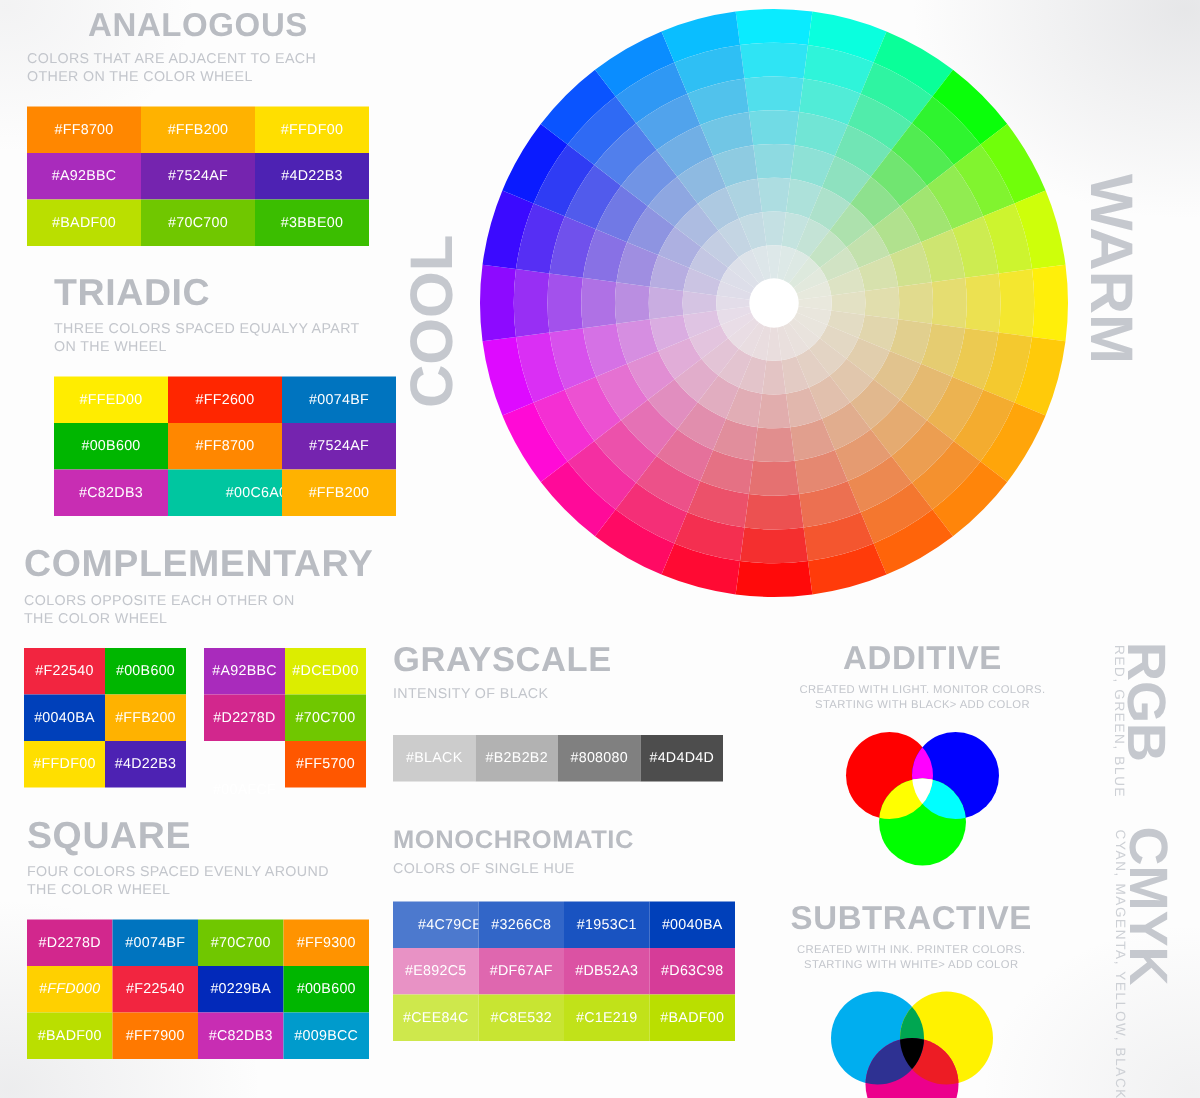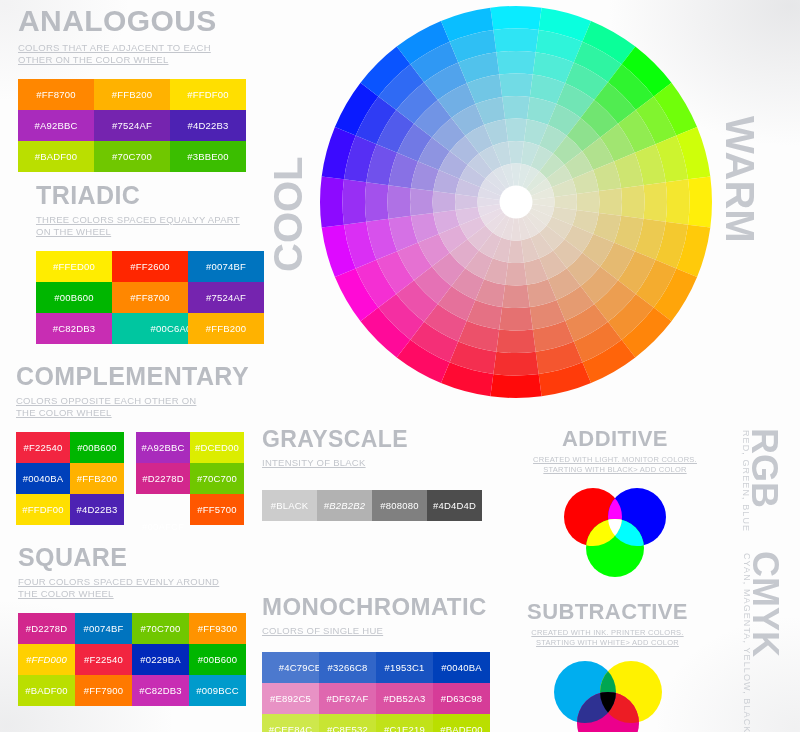--- a/index.html
+++ b/index.html
@@ -29,21 +29,20 @@
     letter-spacing: 0.4px;
     line-height: 1;
     white-space: nowrap;
   }
   .sec-sub {
     color: #c3c6cc;
     font-size: 9.5px;
     line-height: 12px;
     letter-spacing: 0.25px;
     text-transform: uppercase;
-    text-decoration: underline;
   }
 
   
   .grid { display: grid; }
   .sw {
     display: flex;
     align-items: center;
     justify-content: center;
     color: #ffffff;
     font-size: 9.5px;
@@ -276,21 +275,21 @@
         <path d="M 183.26668785394406 162.43063799831546 A 38.5 38.5 0 0 1 192.97474159952802 159.8293728371083 L 195.91158092447918 182.13688221801903 A 16 16 0 0 0 191.87706508215857 183.21792747981942 Z" fill="hsl(196, 22%, 89%)"></path>
         <circle cx="198" cy="198" r="16.5" fill="#ffffff"></circle>
       </svg>
   </div>
 
   <div class="abs vlabel" id="cool-label" style="left:268px; top:272px; font-size:40px; transform: rotate(-90deg);">COOL</div>
 
   <div class="abs vlabel" id="warm-label" style="left:760px; top:116px; font-size:40px; transform: rotate(90deg);">WARM</div>
 
   <div class="abs" style="left:18px; top:6px; width:228px;">
-    <div class="sec-title" style="font-size:30px;">ANALOGOUS</div>
+    <div class="sec-title" style="font-size:22px;text-align:center;">ANALOGOUS</div>
     <div class="sec-sub" style="margin-top:6px; width:200px;">COLORS THAT ARE ADJACENT TO EACH OTHER ON THE COLOR WHEEL</div>
     <div class="grid" id="grid-analogous" style="margin-top:13px; grid-template-columns: repeat(3, 76px); grid-auto-rows: 31px;">
         <div class="sw" style="background: rgb(255, 135, 0); color: rgb(255, 255, 255);">#FF8700</div>
         <div class="sw" style="background: rgb(255, 178, 0); color: rgb(255, 255, 255);">#FFB200</div>
         <div class="sw" style="background: rgb(255, 223, 0); color: rgb(255, 255, 255);">#FFDF00</div>
         <div class="sw" style="background: rgb(169, 43, 188); color: rgb(255, 255, 255);">#A92BBC</div>
         <div class="sw" style="background: rgb(117, 36, 175); color: rgb(255, 255, 255);">#7524AF</div>
         <div class="sw" style="background: rgb(77, 34, 179); color: rgb(255, 255, 255);">#4D22B3</div>
         <div class="sw" style="background: rgb(186, 223, 0); color: rgb(255, 255, 255);">#BADF00</div>
         <div class="sw" style="background: rgb(112, 199, 0); color: rgb(255, 255, 255);">#70C700</div>
@@ -354,28 +353,28 @@
         <div class="sw" style="background: rgb(200, 45, 179); color: rgb(255, 255, 255);">#C82DB3</div>
         <div class="sw" style="background: rgb(0, 155, 204); color: rgb(255, 255, 255);">#009BCC</div>
       </div>
   </div>
 
   <div class="abs" style="left:262px; top:428px; width:226px;">
     <div class="sec-title" style="font-size:23px;">GRAYSCALE</div>
     <div class="sec-sub" style="margin-top:6px;">INTENSITY OF BLACK</div>
     <div class="grid" id="grid-grayscale" style="margin-top:21px; grid-template-columns: repeat(4, 55px); grid-auto-rows: 31px;">
         <div class="sw" style="background: rgb(204, 204, 204); color: rgb(255, 255, 255);">#BLACK</div>
-        <div class="sw" style="background: rgb(178, 178, 178); color: rgb(255, 255, 255); font-style: italic;">#B2B2B2</div>
+        <div class="sw" style="background: rgb(178, 178, 178); color: rgb(255, 255, 255);">#B2B2B2</div>
         <div class="sw" style="background: rgb(128, 128, 128); color: rgb(255, 255, 255);">#808080</div>
         <div class="sw" style="background: rgb(77, 77, 77); color: rgb(255, 255, 255);">#4D4D4D</div>
       </div>
   </div>
 
   <div class="abs" style="left:262px; top:551px; width:232px;">
-    <div class="sec-title" style="font-size:24px;margin-top:44px;">MONOCHROMATIC</div>
+    <div class="sec-title" style="font-size:17px;">MONOCHROMATIC</div>
     <div class="sec-sub" style="margin-top:6px;">COLORS OF SINGLE HUE</div>
     <div class="grid" id="grid-monochromatic" style="margin-top:15px; grid-template-columns: repeat(4, 57px); grid-auto-rows: 31px;">
         <div class="sw" style="background: rgb(76, 121, 206); color: rgb(255, 255, 255); padding-left: 19px;">#4C79CE</div>
         <div class="sw" style="background: rgb(50, 102, 200); color: rgb(255, 255, 255);">#3266C8</div>
         <div class="sw" style="background: rgb(25, 83, 193); color: rgb(255, 255, 255);">#1953C1</div>
         <div class="sw" style="background: rgb(0, 64, 186); color: rgb(255, 255, 255);">#0040BA</div>
         <div class="sw" style="background: rgb(232, 146, 197); color: rgb(255, 255, 255);">#E892C5</div>
         <div class="sw" style="background: rgb(223, 103, 175); color: rgb(255, 255, 255);">#DF67AF</div>
         <div class="sw" style="background: rgb(219, 82, 163); color: rgb(255, 255, 255);">#DB52A3</div>
         <div class="sw" style="background: rgb(214, 60, 152); color: rgb(255, 255, 255);">#D63C98</div>

